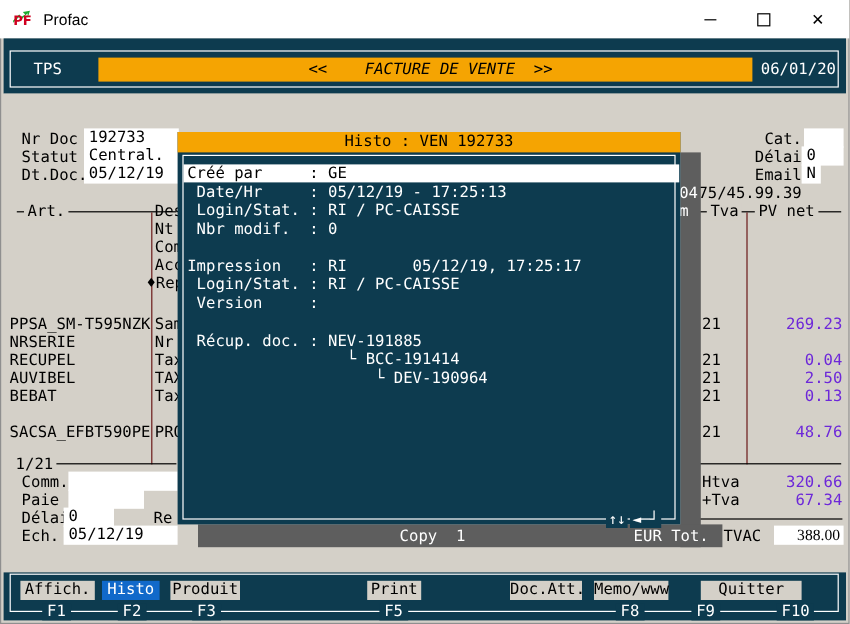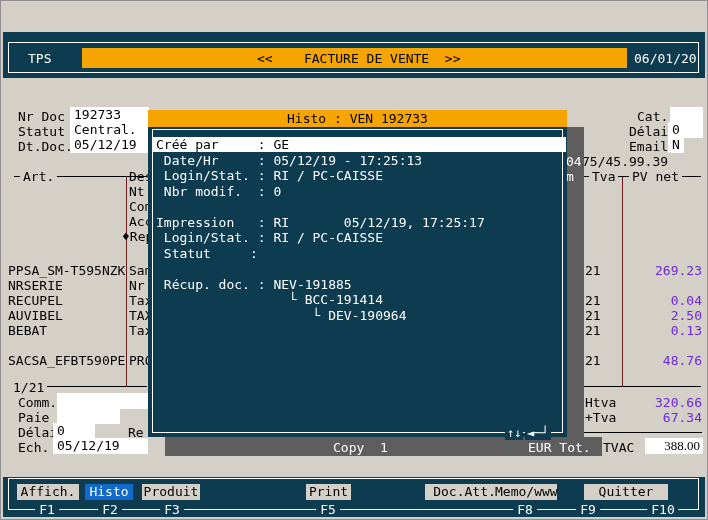--- a/index.html
+++ b/index.html
@@ -35,31 +35,49 @@
   .fkbox{position:absolute;left:8px;top:478px;width:691px;height:32px;border:1px solid #fff;box-sizing:border-box;z-index:1;}
   .fkbtn{position:absolute;top:484px;height:16px;background:#d4d0c8;color:#000;font:13px/16px "DejaVu Sans Mono",monospace;text-align:center;z-index:2;white-space:pre;}
   .fkbtn.active{background:#1169ca;color:#fff;}
   .fklabel{position:absolute;top:503px;transform:translateX(-50%);background:#0d3b4f;color:#fff;font:13px/14px "DejaVu Sans Mono",monospace;padding:0 4px;z-index:3;white-space:pre;}
 </style>
 </head>
 <body>
 
 <div class="win">
 
+  <div class="titlebar">
+    <span class="appicon">
+      <svg width="16" height="16" viewBox="0 0 16 16">
+        <polygon points="1,11 6,6 8,8 13,3 13,7 15,1 9,2 11,4 8,6 6,4 1,9" fill="#1faa30"></polygon>
+        <text x="1" y="13" font-family="DejaVu Sans" font-size="11" font-weight="bold" fill="#d00020">PF</text>
+      </svg>
+    </span>
+    <span class="apptitle">Profac</span>
+    <span class="wbtn" style="left:569px;">
+        <span class="glyph-min"></span>
+      </span>
+    <span class="wbtn" style="left:614px;">
+        <span class="glyph-max"></span>
+      </span>
+    <span class="wbtn" style="left:659px;">
+        <span class="glyph-close">✕</span>
+      </span>
+  </div>
 
   <div class="stage">
 
     <div class="band" style="top:32px;height:46px;background:#0d3b4f;"></div>
     <div class="band" style="top:78px;height:399px;background:#d4d0c8;"></div>
     <div class="band" style="top:477px;height:40px;background:#0d3b4f;"></div>
 
     <div class="hdrbox"></div>
     <span class="f w" style="left:28px;top:51px;">TPS</span>
     <div class="orangebar"></div>
-    <span class="f" style="left:257px;top:51px;z-index:3;">&lt;&lt;    FACTURE DE VENTE  &gt;&gt;</span>
+    <span class="f" style="left:257px;top:51px;z-index:3;font-style:italic;">&lt;&lt;    FACTURE DE VENTE  &gt;&gt;</span>
     <span class="f w" style="left:634px;top:51px;">06/01/20</span>
 
     <span class="f" style="left:18px;top:109px;">Nr Doc</span>
     <div class="field" style="left:70px;top:107px;width:79px;height:16px;">192733</div>
     <span class="f" style="left:18px;top:124px;">Statut</span>
     <div class="field" style="left:70px;top:122px;width:79px;height:16px;">Central.</div>
     <span class="f" style="left:18px;top:139px;">Dt.Doc.</span>
     <div class="field" style="left:70px;top:137px;width:79px;height:16px;">05/12/19</div>
 
     <span class="f" style="left:637px;top:109px;">Cat.</span>
@@ -142,40 +160,40 @@
     <div class="dlg-title">Histo : VEN 192733</div>
     <div class="dlg-border"></div>
     <div id="dlg-lines">
         <div class="dlg-line hl-row" style="top: 137px;">Créé par     : GE</div>
         <div class="dlg-line" style="top: 152.5px;"> Date/Hr     : 05/12/19 - 17:25:13</div>
         <div class="dlg-line" style="top: 168px;"> Login/Stat. : RI / PC-CAISSE</div>
         <div class="dlg-line" style="top: 183.5px;"> Nbr modif.  : 0</div>
         <div class="dlg-line" style="top: 199px;"></div>
         <div class="dlg-line" style="top: 214.5px;">Impression   : RI       05/12/19, 17:25:17</div>
         <div class="dlg-line" style="top: 230px;"> Login/Stat. : RI / PC-CAISSE</div>
-        <div class="dlg-line" style="top: 245.5px;"> Statut     :</div>
+        <div class="dlg-line" style="top: 245.5px;"> Version     :</div>
         <div class="dlg-line" style="top: 261px;"></div>
         <div class="dlg-line" style="top: 276.5px;"> Récup. doc. : NEV-191885</div>
         <div class="dlg-line" style="top: 292px;">                 └ BCC-191414</div>
         <div class="dlg-line" style="top: 307.5px;">                    └ DEV-190964</div>
       </div>
     <span class="dlg-hint" style="left:505px;top:427px;">↑↓</span>
     <span class="dlg-hint" style="left:525px;top:427px;">◄─┘</span>
 
     <div class="fkbox"></div>
     <div id="fkeys">
         <div class="fkbtn" style="left: 17px; width: 62px;">Affich.</div>
         <div class="fklabel" style="left: 47px;">F1</div>
         <div class="fkbtn active" style="left: 85px; width: 48px;">Histo</div>
         <div class="fklabel" style="left: 110px;">F2</div>
         <div class="fkbtn" style="left: 142px; width: 58px;">Produit</div>
         <div class="fklabel" style="left: 172px;">F3</div>
         <div class="fkbtn" style="left: 306px; width: 45px;">Print</div>
         <div class="fklabel" style="left: 328px;">F5</div>
-        <div class="fkbtn" style="left: 425px; width: 79px;">Doc.Att.</div>
+        <div class="fkbtn" style="left: 425px; width: 60px;">Doc.Att.</div>
         <div class="fklabel" style="left: 525px;">F8</div>
         <div class="fkbtn" style="left: 495px; width: 62px;">Memo/www</div>
         <div class="fklabel" style="left: 588px;">F9</div>
         <div class="fkbtn" style="left: 584px; width: 84px;">Quitter</div>
         <div class="fklabel" style="left: 663px;">F10</div>
       </div>
 
   </div>
 </div>
 

